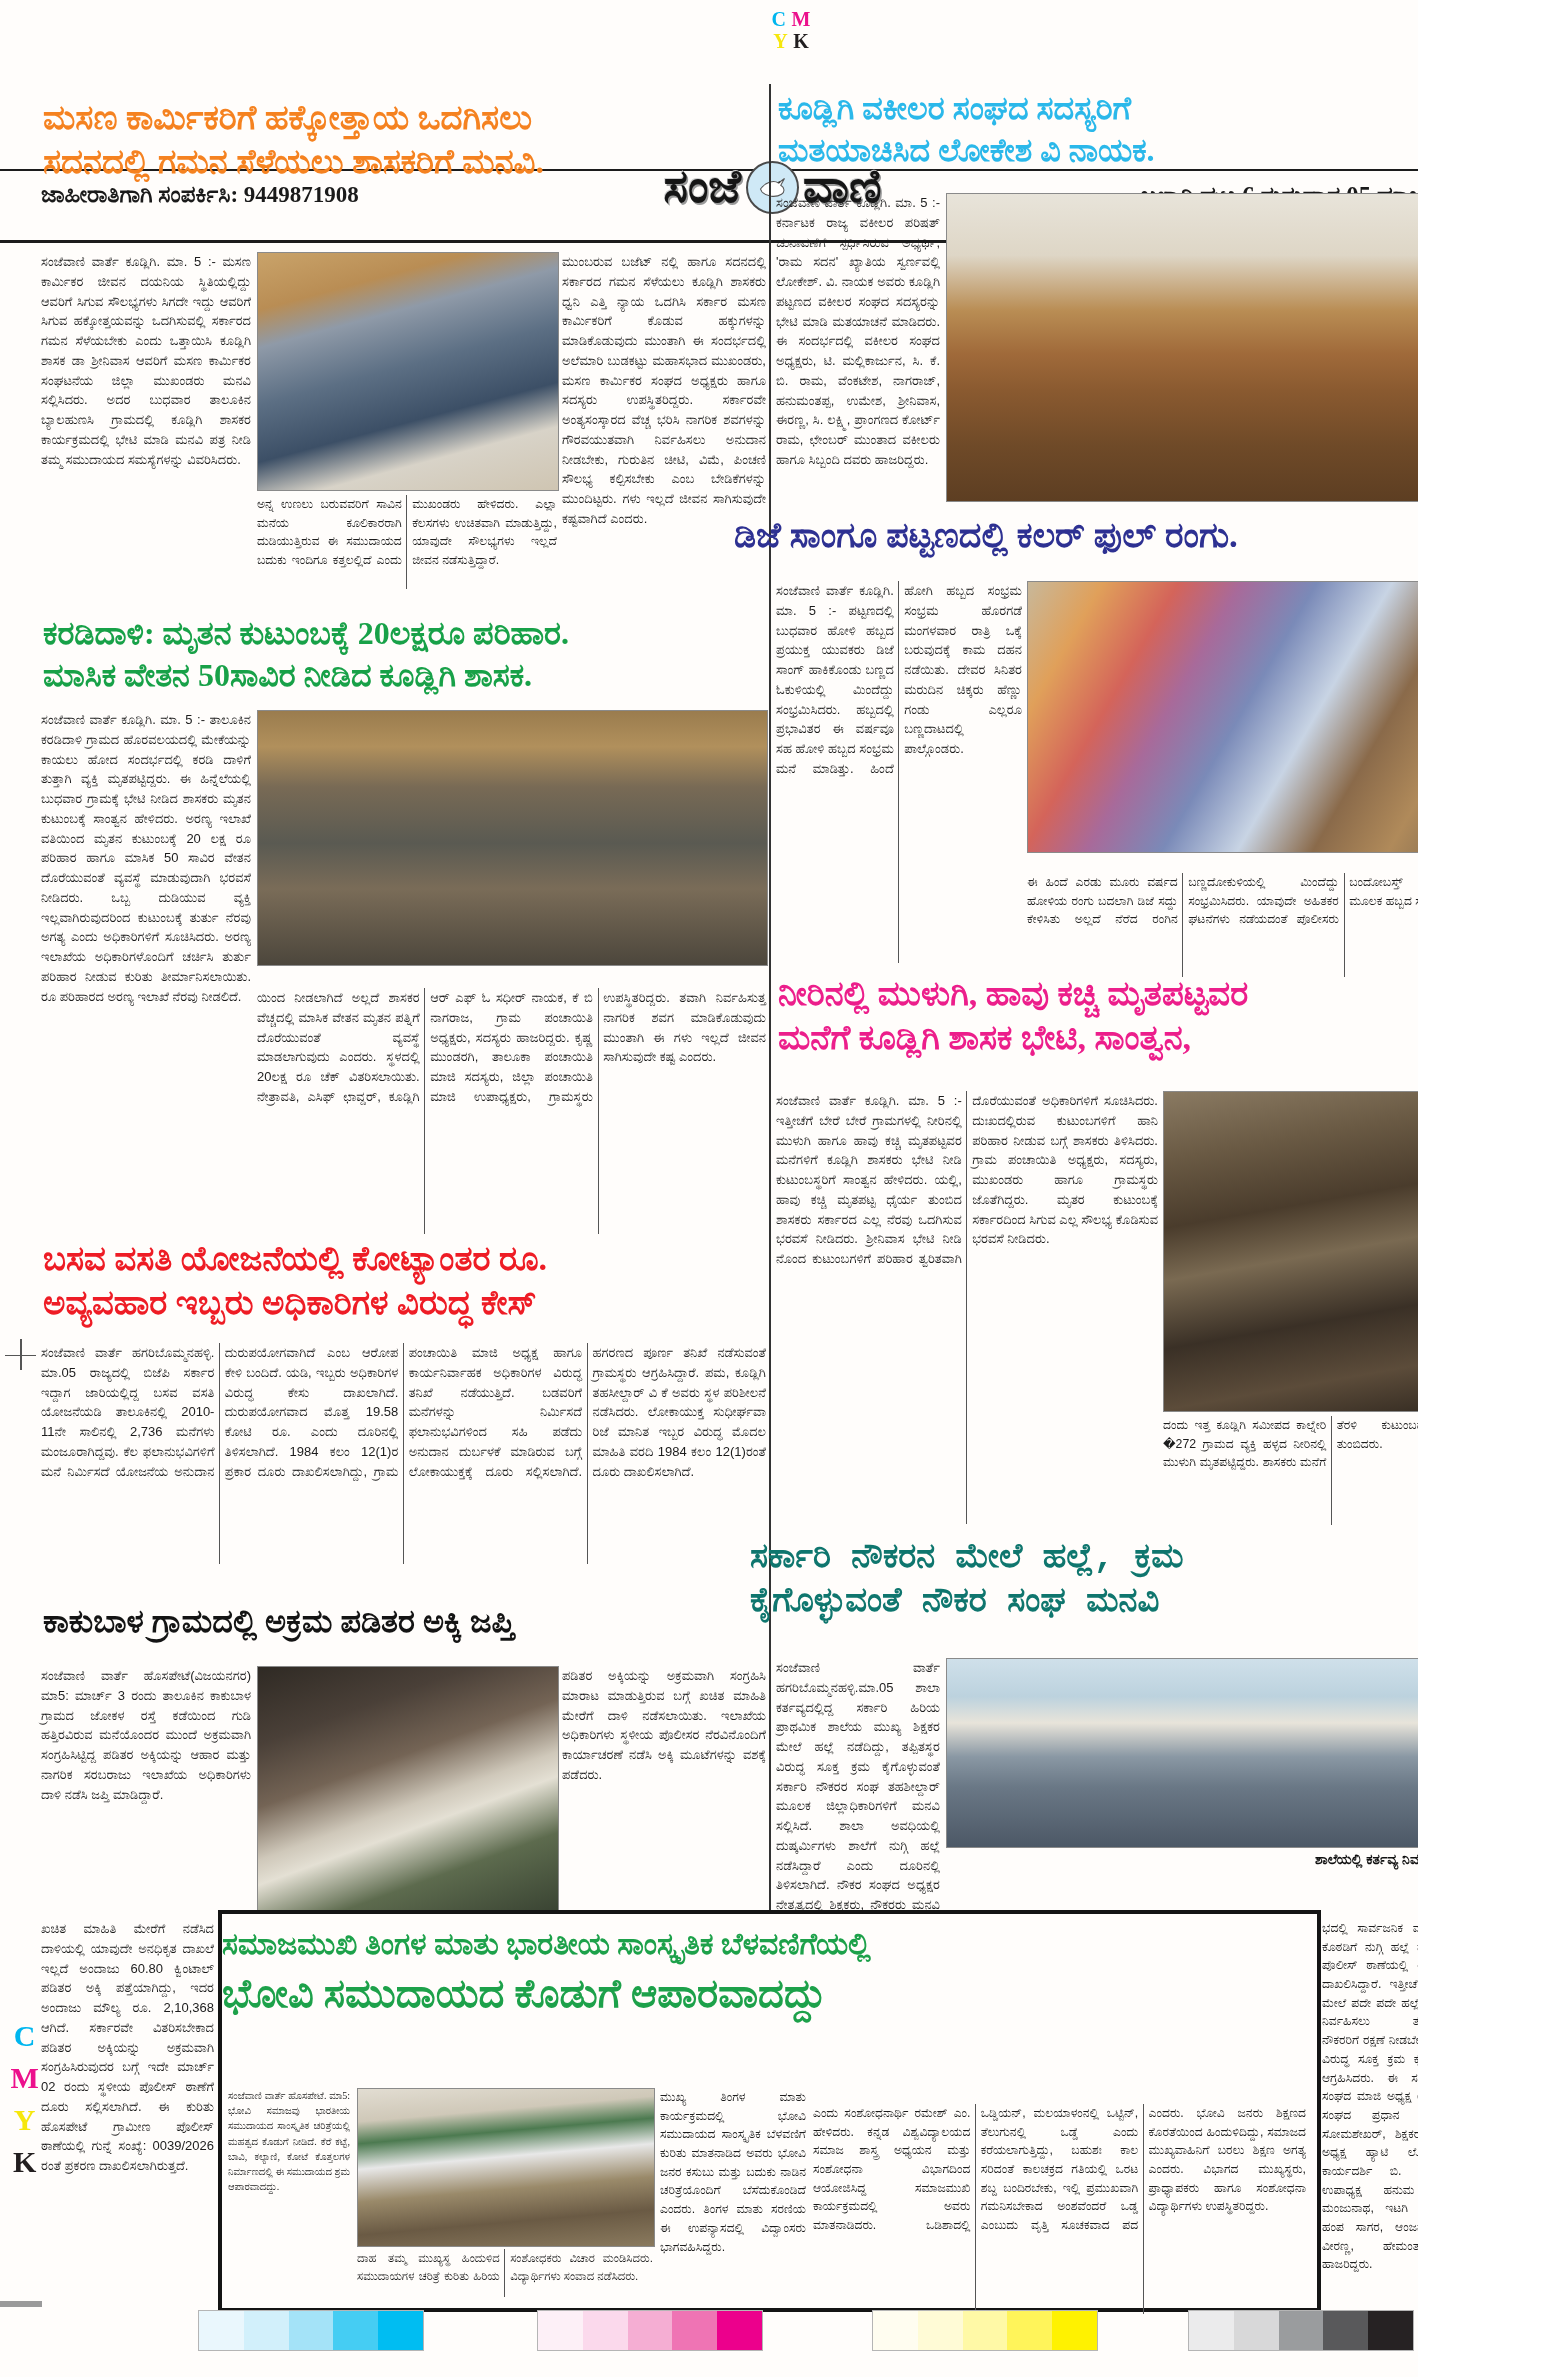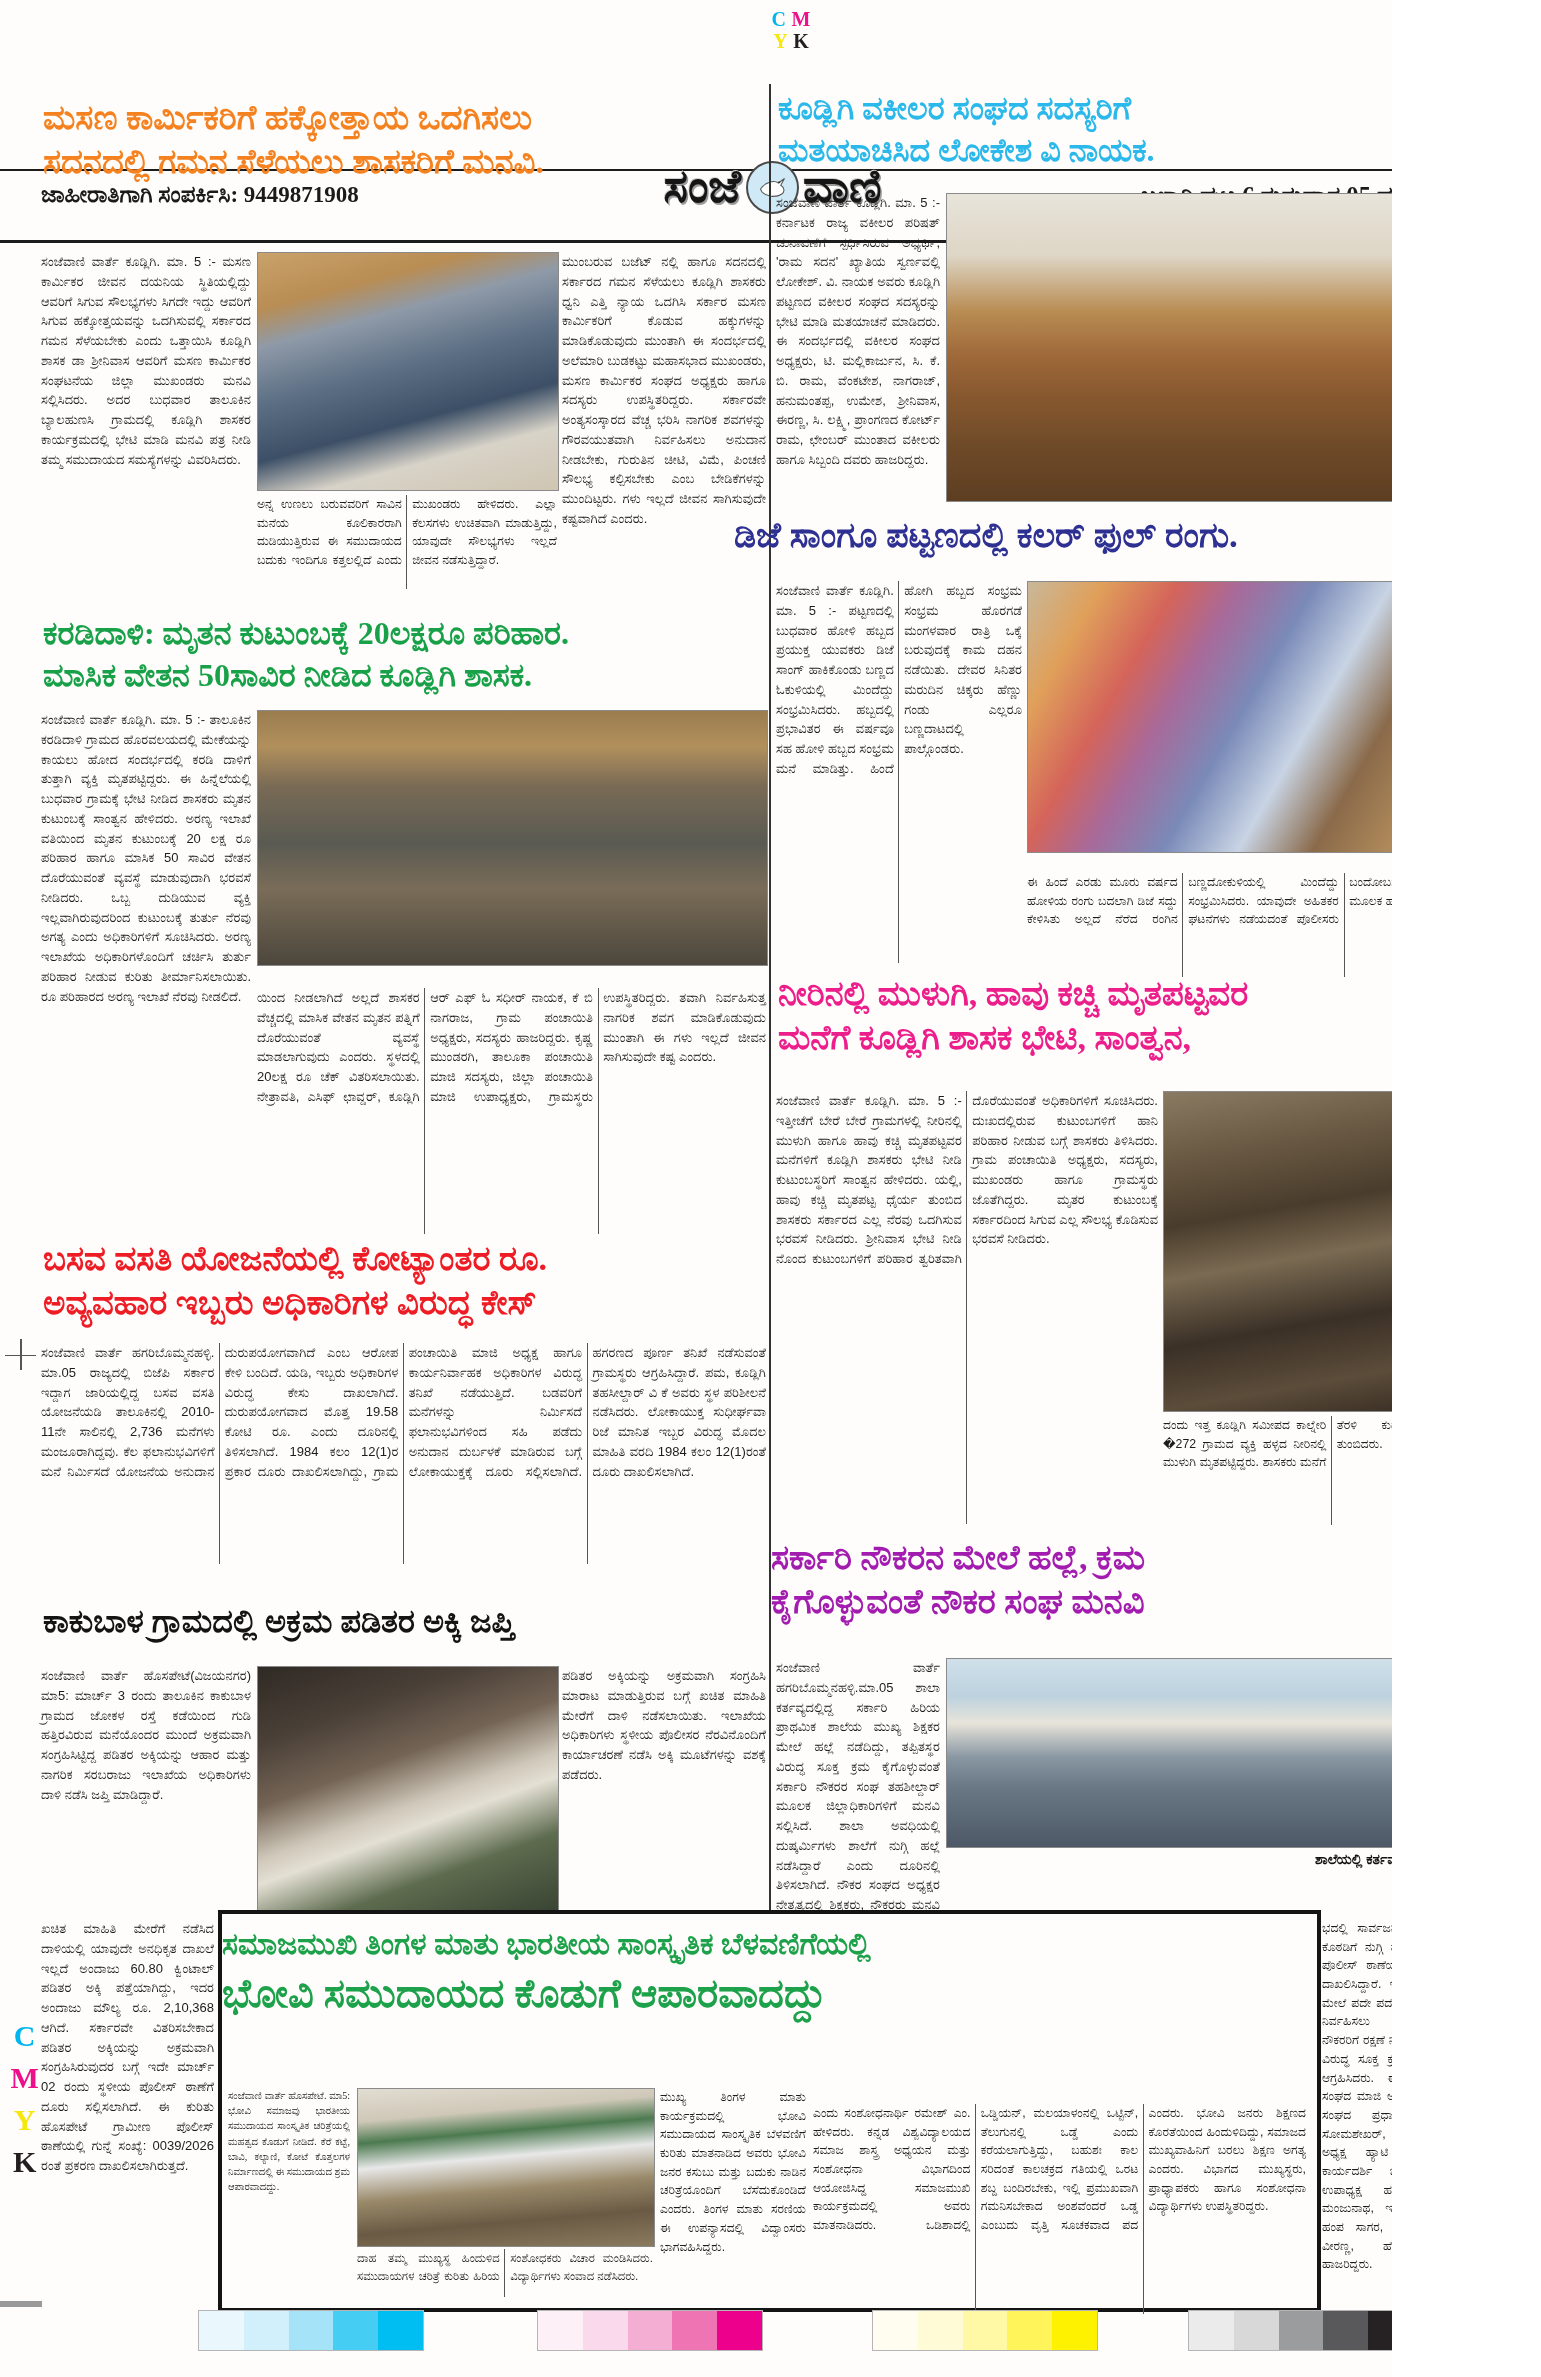--- a/index.html
+++ b/index.html
@@ -1,17 +1,17 @@
 <!DOCTYPE html>
 <html style="font-size:12px"><head>
 <meta charset="utf-8">
 <style>
   html,body{margin:0;padding:0;background:#ffffff;}
   #page{position:relative;width:1392px;height:2377px;background:#fffdfb;overflow:hidden;
-        font-family:"Liberation Sans","DejaVu Sans",sans-serif;color:#1a1a1a;}
+        font-family:"Liberation Sans","DejaVu Sans",sans-serif;color:#1a1a1a;padding-left:26px;}
   .abs{position:absolute;}
   .rule{position:absolute;background:#1c1c1c;}
   .body-text{font-size:13px;line-height:1.52;text-align:justify;color:#1c1c1c;
              -webkit-hyphens:auto;hyphens:auto;}
   .cols2{column-count:2;column-gap:10.4px;column-rule:0.7px solid #555;}
   .cols3{column-count:3;column-gap:10.4px;column-rule:0.7px solid #555;margin-top:16px;}
   .cols4{column-count:4;column-gap:10.4px;column-rule:0.7px solid #555;}
   .headline{font-weight:bold;text-align:left;white-space:pre-line;
             font-family:"Liberation Serif","DejaVu Serif",serif;line-height:1.3;}
   .photo{position:absolute;border:0.7px solid #8a8a8a;}
@@ -101,21 +101,21 @@
        linear-gradient(120deg,#c8b89a 0%,#e0a05a 12%,#d4645a 24%,#a86a9a 34%,#7a8ab8 46%,#c8d4e4 58%,#8a6a4a 70%,#b08a5a 82%,#6a5a4a 100%);"></div>
   <div class="abs body-text cols3" style="left:1027px;top:857px;width:473px;height:104px;font-size:12.3px;">ಈ ಹಿಂದೆ ಎರಡು ಮೂರು ವರ್ಷದ ಹೋಳಿಯ ರಂಗು ಬದಲಾಗಿ ಡಿಜೆ ಸದ್ದು ಕೇಳಿಸಿತು ಅಲ್ಲದೆ ನೆರೆದ ರಂಗಿನ ಬಣ್ಣದೋಕುಳಿಯಲ್ಲಿ ಮಿಂದೆದ್ದು ಸಂಭ್ರಮಿಸಿದರು. ಯಾವುದೇ ಅಹಿತಕರ ಘಟನೆಗಳು ನಡೆಯದಂತೆ ಪೊಲೀಸರು ಬಂದೋಬಸ್ತ್ ಕೈಗೊಂಡಿದ್ದರು. ಮೂಲಕ ಹಬ್ಬದ ಸಂಭ್ರಮ ಕಾಣಿಸಿತು.</div>
 
   <div class="abs headline" style="left:778px;top:972px;width:720px;font-size:34px;color:#ec1e8b;">ನೀರಿನಲ್ಲಿ ಮುಳುಗಿ, ಹಾವು ಕಚ್ಚಿ ಮೃತಪಟ್ಟವರ
 ಮನೆಗೆ ಕೂಡ್ಲಿಗಿ ಶಾಸಕ ಭೇಟಿ, ಸಾಂತ್ವನ,</div>
   <div class="abs body-text cols2" style="left:776px;top:1091px;width:382px;height:433px;">ಸಂಜೆವಾಣಿ ವಾರ್ತೆ   ಕೂಡ್ಲಿಗಿ. ಮಾ. 5 :- ಇತ್ತೀಚೆಗೆ ಬೇರೆ ಬೇರೆ ಗ್ರಾಮಗಳಲ್ಲಿ ನೀರಿನಲ್ಲಿ ಮುಳುಗಿ ಹಾಗೂ ಹಾವು ಕಚ್ಚಿ ಮೃತಪಟ್ಟವರ ಮನೆಗಳಿಗೆ ಕೂಡ್ಲಿಗಿ ಶಾಸಕರು ಭೇಟಿ ನೀಡಿ ಕುಟುಂಬಸ್ಥರಿಗೆ ಸಾಂತ್ವನ ಹೇಳಿದರು. ಯಲ್ಲಿ, ಹಾವು ಕಚ್ಚಿ ಮೃತಪಟ್ಟ ಧೈರ್ಯ ತುಂಬಿದ ಶಾಸಕರು ಸರ್ಕಾರದ ಎಲ್ಲ ನೆರವು ಒದಗಿಸುವ ಭರವಸೆ ನೀಡಿದರು. ಶ್ರೀನಿವಾಸ ಭೇಟಿ ನೀಡಿ ನೊಂದ ಕುಟುಂಬಗಳಿಗೆ ಪರಿಹಾರ ತ್ವರಿತವಾಗಿ ದೊರೆಯುವಂತೆ ಅಧಿಕಾರಿಗಳಿಗೆ ಸೂಚಿಸಿದರು. ದುಃಖದಲ್ಲಿರುವ ಕುಟುಂಬಗಳಿಗೆ ಹಾನಿ ಪರಿಹಾರ ನೀಡುವ ಬಗ್ಗೆ ಶಾಸಕರು ತಿಳಿಸಿದರು. ಗ್ರಾಮ ಪಂಚಾಯಿತಿ ಅಧ್ಯಕ್ಷರು, ಸದಸ್ಯರು, ಮುಖಂಡರು ಹಾಗೂ ಗ್ರಾಮಸ್ಥರು ಜೊತೆಗಿದ್ದರು. ಮೃತರ ಕುಟುಂಬಕ್ಕೆ ಸರ್ಕಾರದಿಂದ ಸಿಗುವ ಎಲ್ಲ ಸೌಲಭ್ಯ ಕೊಡಿಸುವ ಭರವಸೆ ನೀಡಿದರು.</div>
   <div class="photo" style="left:1163px;top:1091px;width:337px;height:319px;background:
        linear-gradient(170deg,#8a7a62 0%,#6a5a44 18%,#4a3c2c 36%,#7a6a52 50%,#3a3026 68%,#5c4c3a 84%,#2e261e 100%);"></div>
   <div class="abs body-text cols2" style="left:1163px;top:1416px;width:337px;height:109px;font-size:12.3px;">ದಂದು ಇತ್ತ ಕೂಡ್ಲಿಗಿ ಸಮೀಪದ ಕಾಲ್ನೇರಿ �272 ಗ್ರಾಮದ ವ್ಯಕ್ತಿ ಹಳ್ಳದ ನೀರಿನಲ್ಲಿ ಮುಳುಗಿ ಮೃತಪಟ್ಟಿದ್ದರು. ಶಾಸಕರು ಮನೆಗೆ ತೆರಳಿ ಕುಟುಂಬದವರಿಗೆ ಧೈರ್ಯ ತುಂಬಿದರು.</div>
 
-  <div class="abs headline" style="left:771px;top:1536px;width:720px;font-size:34px;color:#a21caf;">ಸರ್ಕಾರಿ ನೌಕರನ ಮೇಲೆ ಹಲ್ಲೆ, ಕ್ರಮ
+  <div class="abs headline" style="left:750px;top:1536px;width:720px;font-size:34px;color:#0f766e;font-family:Liberation Mono, monospace;">ಸರ್ಕಾರಿ ನೌಕರನ ಮೇಲೆ ಹಲ್ಲೆ, ಕ್ರಮ
 ಕೈಗೊಳ್ಳುವಂತೆ ನೌಕರ ಸಂಘ ಮನವಿ</div>
   <div class="abs body-text" style="left:776px;top:1658px;width:164px;height:252px;">ಸಂಜೆವಾಣಿ ವಾರ್ತೆ   ಹಗರಿಬೊಮ್ಮನಹಳ್ಳಿ.ಮಾ.05 ಶಾಲಾ ಕರ್ತವ್ಯದಲ್ಲಿದ್ದ ಸರ್ಕಾರಿ ಹಿರಿಯ ಪ್ರಾಥಮಿಕ ಶಾಲೆಯ ಮುಖ್ಯ ಶಿಕ್ಷಕರ ಮೇಲೆ ಹಲ್ಲೆ ನಡೆದಿದ್ದು, ತಪ್ಪಿತಸ್ಥರ ವಿರುದ್ಧ ಸೂಕ್ತ ಕ್ರಮ ಕೈಗೊಳ್ಳುವಂತೆ ಸರ್ಕಾರಿ ನೌಕರರ ಸಂಘ ತಹಶೀಲ್ದಾರ್ ಮೂಲಕ ಜಿಲ್ಲಾಧಿಕಾರಿಗಳಿಗೆ ಮನವಿ ಸಲ್ಲಿಸಿದೆ. ಶಾಲಾ ಅವಧಿಯಲ್ಲಿ ದುಷ್ಕರ್ಮಿಗಳು ಶಾಲೆಗೆ ನುಗ್ಗಿ ಹಲ್ಲೆ ನಡೆಸಿದ್ದಾರೆ ಎಂದು ದೂರಿನಲ್ಲಿ ತಿಳಿಸಲಾಗಿದೆ. ನೌಕರ ಸಂಘದ ಅಧ್ಯಕ್ಷರ ನೇತೃತ್ವದಲ್ಲಿ ಶಿಕ್ಷಕರು, ನೌಕರರು ಮನವಿ ಸಲ್ಲಿಸಿದರು.</div>
   <div class="photo" style="left:946px;top:1658px;width:554px;height:188px;background:
        linear-gradient(180deg,#cfe0ea 0%,#bcd2de 20%,#e8e4da 34%,#8a98a4 52%,#6a7886 68%,#4c5866 100%);"></div>
   <div class="abs caption" style="left:946px;top:1851px;width:554px;text-align:right;">ಶಾಲೆಯಲ್ಲಿ ಕರ್ತವ್ಯ ನಿರ್ವಹಿಸುವ ಸಂದರ್ಭ</div>
   <div class="abs body-text" style="left:1322px;top:1919px;width:178px;height:382px;font-size:12.3px;">ಭದಲ್ಲಿ ಸಾರ್ವಜನಿಕ ವ್ಯಕ್ತಿ ಮುಖ್ಯ ಶಿಕ್ಷಕರ ಕೊಠಡಿಗೆ ನುಗ್ಗಿ ಹಲ್ಲೆ ಮಾಡಿರುತ್ತಾರೆ. ಶಿಕ್ಷಕ ಪೊಲೀಸ್ ಠಾಣೆಯಲ್ಲಿ ಈ ಕುರಿತು ಪ್ರಕರಣ ದಾಖಲಿಸಿದ್ದಾರೆ. ಇತ್ತೀಚೆಗೆ ಸರ್ಕಾರಿ ನೌಕರರ ಮೇಲೆ ಪದೇ ಪದೇ ಹಲ್ಲೆ ಆಗುತ್ತೇವೆ. ಕರ್ತವ್ಯ ನಿರ್ವಹಿಸಲು ತೊಂದರೆಯಾಗುತ್ತಿದ್ದು, ನೌಕರರಿಗೆ ರಕ್ಷಣೆ ನೀಡಬೇಕು ಹಾಗೂ ತಪ್ಪಿತಸ್ಥರ ವಿರುದ್ಧ ಸೂಕ್ತ ಕ್ರಮ ಕೈಗೊಳ್ಳಬೇಕು ಎಂದು ಆಗ್ರಹಿಸಿದರು. ಈ ಸಂದರ್ಭದಲ್ಲಿ ನೌಕರ ಸಂಘದ ಮಾಜಿ ಅಧ್ಯಕ್ಷ ಯಂಕಾ ರೆಡ್ಡಿ, ನೌಕರ ಸಂಘದ ಪ್ರಧಾನ ಕಾರ್ಯದರ್ಶಿ ಟಿ ಸೋಮಶೇಖರ್, ಶಿಕ್ಷಕರ ಸಂಘದ ತಾಲೂಕ ಅಧ್ಯಕ್ಷ ಹ್ಯಾಟಿ ಲೋಕಪ್ಪ, ಖಜಾಂಚಿ ಕಾರ್ಯದರ್ಶಿ ಬಿ. ಕೊಟ್ರಪ್ಪ, ಸಂಘದ ಉಪಾಧ್ಯಕ್ಷ ಹನುಮ ರೆಡ್ಡಿ, ಇಟಗಿ ಮಂಜುನಾಥ, ಇಟಗಿ ಪ್ರಭಾಕರ, ಆನಂದ್ ಹಂಪ ಸಾಗರ, ಆಂಜನೇಯ, ಯಂಕರೆಡ್ಡಿ, ವೀರಣ್ಣ, ಹೇಮಂತ್, ಗುರುಭವನ ಹಾಜರಿದ್ದರು.</div>
 
   <div class="abs boxed" style="left:218px;top:1910px;width:1095px;height:394px;">
     <div class="headline" style="margin-top:10.4px;font-size:30px;color:#1da14a;">ಸಮಾಜಮುಖಿ ತಿಂಗಳ ಮಾತು ಭಾರತೀಯ ಸಾಂಸ್ಕೃತಿಕ ಬೆಳವಣಿಗೆಯಲ್ಲಿ</div>
     <div class="headline" style="margin-top:4.5px;font-size:40px;color:#1da14a;">ಭೋವಿ ಸಮುದಾಯದ ಕೊಡುಗೆ ಆಪಾರವಾದದ್ದು</div>

